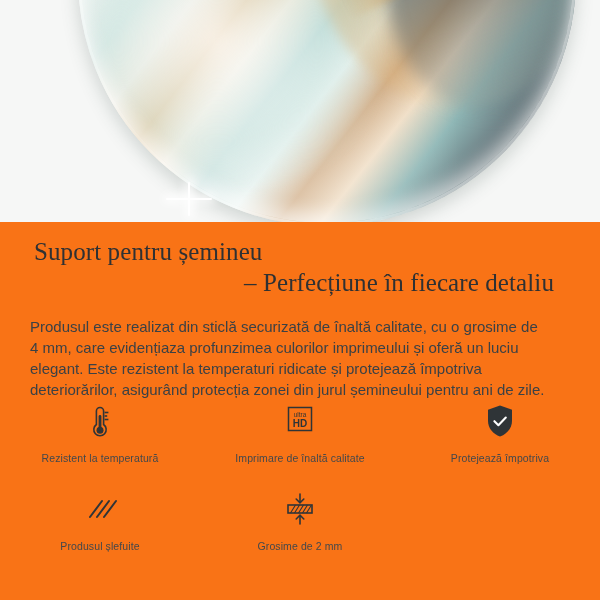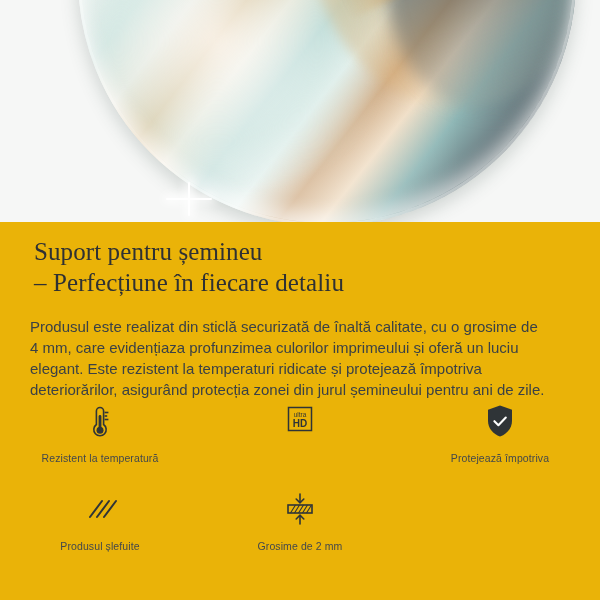--- a/index.html
+++ b/index.html
@@ -5,21 +5,21 @@
   * { box-sizing: border-box; margin: 0; padding: 0; }
   html, body {
     width: 600px; height: 600px;
     background: #ffffff;
     font-family: "Liberation Sans", sans-serif;
     overflow: hidden;
   }
   .page {
     position: relative;
     width: 600px; height: 600px;
-    background: #eab308;
+    background: #f97316;
     overflow: hidden;
   }
 
   
   .hero {
     position: absolute;
     left: 0; top: 0;
     width: 600px; height: 222px;
     overflow: hidden;
     background: #f4f5f4;
@@ -130,21 +130,21 @@
   h1.headline {
     margin: 14px 0 0 34px;
     width: 520px;
     font-family: "Liberation Serif", serif;
     font-size: 25px;
     line-height: 31px;
     font-weight: 400;
     color: #2f3133;
     letter-spacing: 0.1px;
   }
-  h1.headline .line2 { display: block; }
+  h1.headline .line2 { display: block; text-align: right; }
   p.body {
     margin: 18px 0 0 30px;
     width: 520px;
     font-size: 15px;
     line-height: 21px;
     color: #3b4145;
   }
 
   
   .features {
@@ -221,20 +221,21 @@
     </div>
 
     <div class="feature">
       <span class="icon">
         <svg width="36" height="34" viewBox="0 0 36 34">
           <rect x="6.5" y="3.5" width="23" height="23" fill="none" stroke="#2f3437" stroke-width="1.5"></rect>
           <text x="18" y="13" font-family="Liberation Sans, sans-serif" font-size="6.4" fill="#2f3437" text-anchor="middle">ultra</text>
           <text x="18" y="23" font-family="Liberation Sans, sans-serif" font-size="10" font-weight="bold" fill="#2f3437" text-anchor="middle">HD</text>
         </svg>
       </span>
+      <span class="caption">Imprimare de înaltă calitate</span>
     </div>
 
     <div class="feature">
       <span class="icon">
         <svg width="34" height="38" viewBox="0 0 34 38">
           <path d="M17 3.5l12 4.2v11c0 7.6-5.1 13.3-12 15.8C10.1 32 5 26.3 5 18.7v-11L17 3.5z" fill="#2f3437"></path>
           <path d="M11.4 19.2l4 4 7.4-7.6" fill="none" stroke="#ffffff" stroke-width="2.1" stroke-linecap="round" stroke-linejoin="round"></path>
         </svg>
       </span>
       <span class="caption">Protejează împotriva</span>

